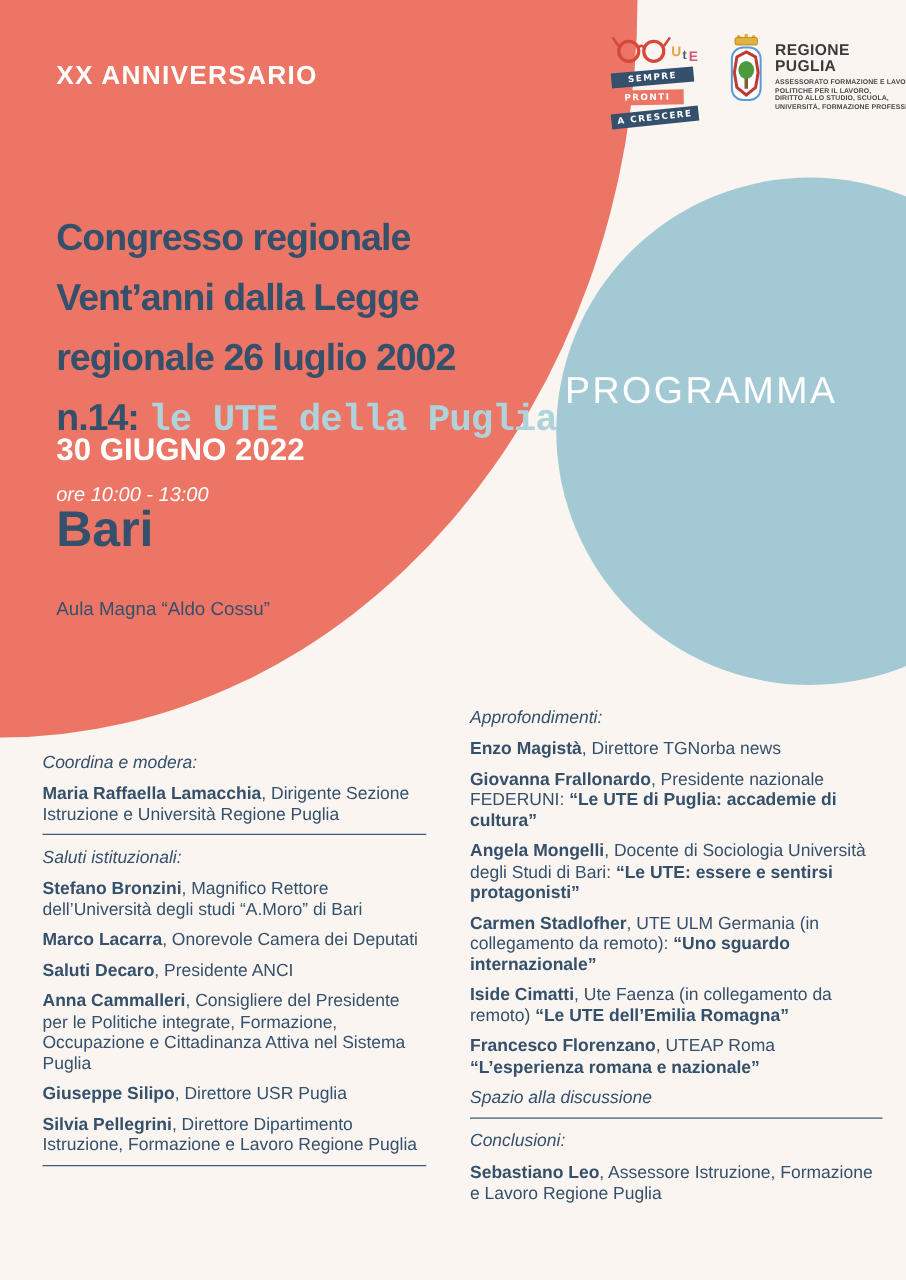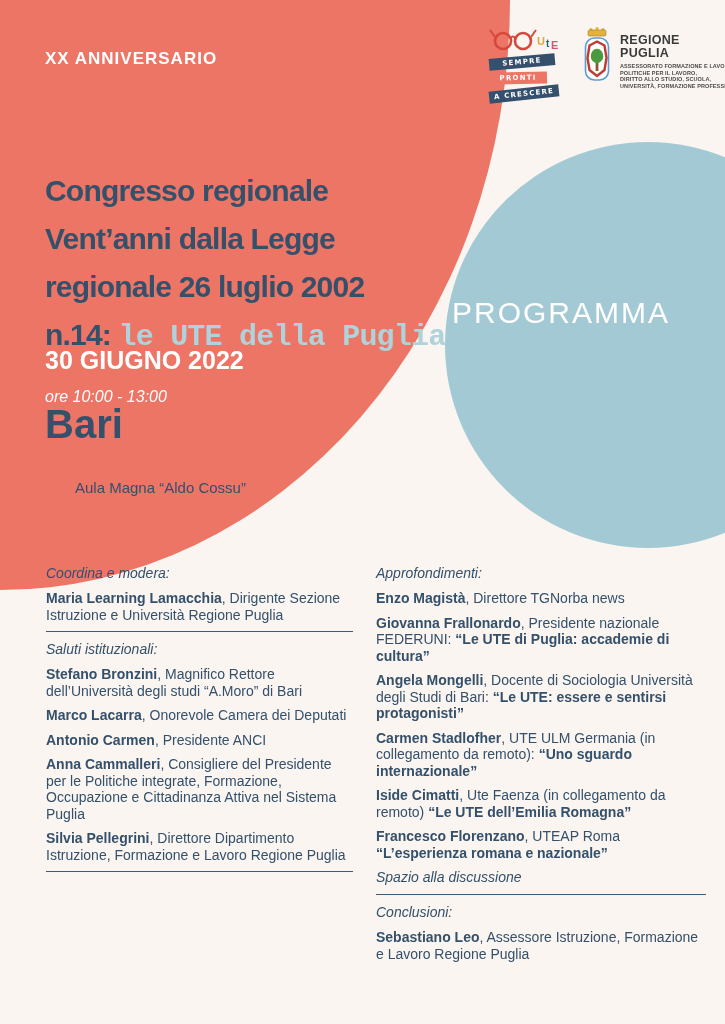--- a/index.html
+++ b/index.html
@@ -18,21 +18,21 @@
     position:absolute; left:445px; top:142px; width:406px; height:406px;
     border-radius:50%; background:var(--blue); z-index:1;
   }
   .coral-blob{
     position:absolute; left:-510px; top:-590px; width:1020px; height:1180px;
     border-radius:50%; background:var(--coral); z-index:2;
   }
   
   .anniversary{
     position:absolute; left:45px; top:49px; z-index:3;
-    color:var(--white); font-weight:bold; font-size:17px; letter-spacing:1px;
+    color:var(--white); font-weight:bold; font-size:21px; letter-spacing:1px;
   }
   .logos{position:absolute; left:487px; top:26px; z-index:3; display:flex; gap:14px; align-items:flex-start;}
   .ute-logo{width:80px; display:flex; flex-direction:column; align-items:flex-start;}
   .ute-ribbons{display:flex; flex-direction:column; margin-top:2px; margin-left:2px;}
   .ribbon{
     width:66px; height:12px; margin:2px 0; color:#fff; font-size:7px; font-weight:bold;
     letter-spacing:1.2px; display:flex; align-items:center; justify-content:center;
     font-family:"DejaVu Sans",sans-serif; white-space:nowrap;
   }
   .ribbon:nth-child(1){transform:rotate(-5deg);}
@@ -46,28 +46,28 @@
   .title{
     position:absolute; left:45px; top:167px; z-index:3;
     font-weight:bold; font-size:30px; line-height:48px; letter-spacing:-0.8px;
     color:var(--navy);
   }
   .title .light{color:var(--bluetext);font-family:Liberation Mono, monospace;}
   
   .ev-date{position:absolute; left:45px; top:346px; z-index:3; color:var(--white); font-weight:bold; font-size:25px;}
   .ev-time{position:absolute; left:45px; top:388px; z-index:3; color:var(--white); font-size:16px;font-style:italic;}
   .ev-city{position:absolute; left:45px; top:402px; z-index:3; color:var(--navy); font-weight:bold; font-size:40px;}
-  .ev-venue{position:absolute; left:45px; top:478px; z-index:3; color:var(--navy); font-size:15px; line-height:20px;margin-left:30px;}
+  .ev-venue{position:absolute; left:45px; top:478px; z-index:3; color:var(--navy); font-size:15px; line-height:20px;}
   .programma{
     position:absolute; left:452px; top:296px; z-index:3;
     color:var(--white); font-size:30px; letter-spacing:2px; font-weight:400;
   }
   
   .col{position:absolute; top:565px; z-index:3;}
-  .col-left{left:46px; width:307px;}
+  .col-left{left:34px; width:307px;margin-top:36px;}
   .col-right{left:376px; width:330px;}
   .p-label{font-style:italic; font-size:14px; line-height:16px; margin:0 0 9px; color:var(--navy);}
   .p-entry{font-size:14px; line-height:16.5px; margin:0 0 8px; color:var(--navy);}
   .p-entry b{font-weight:bold;}
   .p-divider{border-top:1.5px solid var(--divider); margin:3px 0 9px;}
 </style>
 </head>
 <body>
 
 <div class="page">
@@ -130,27 +130,28 @@
   <div class="ev-date">30 GIUGNO 2022</div>
   <div class="ev-time">ore 10:00 - 13:00</div>
   <div class="ev-city">Bari</div>
   <div class="ev-venue">
     <div>Aula Magna “Aldo Cossu”</div>
   </div>
   <div class="programma">PROGRAMMA</div>
 
   <div class="col col-left">
       <div class="p-label">Coordina e modera:</div>
-      <p class="p-entry"><b>Maria Learning Lamacchia</b><span>, Dirigente Sezione Istruzione e Università Regione Puglia</span></p>
+      <p class="p-entry"><b>Maria Raffaella Lamacchia</b><span>, Dirigente Sezione Istruzione e Università Regione Puglia</span></p>
       <div class="p-divider"></div>
       <div class="p-label">Saluti istituzionali:</div>
       <p class="p-entry"><b>Stefano Bronzini</b><span>, Magnifico Rettore dell’Università degli studi “A.Moro” di Bari</span></p>
       <p class="p-entry"><b>Marco Lacarra</b><span>, Onorevole Camera dei Deputati</span></p>
-      <p class="p-entry"><b>Antonio Carmen</b><span>, Presidente ANCI</span></p>
+      <p class="p-entry"><b>Saluti Decaro</b><span>, Presidente ANCI</span></p>
       <p class="p-entry"><b>Anna Cammalleri</b><span>, Consigliere del Presidente per le Politiche integrate, Formazione, Occupazione e Cittadinanza Attiva nel Sistema Puglia</span></p>
+      <p class="p-entry"><b>Giuseppe Silipo</b><span>, Direttore USR Puglia</span></p>
       <p class="p-entry"><b>Silvia Pellegrini</b><span>, Direttore Dipartimento Istruzione, Formazione e Lavoro Regione Puglia</span></p>
       <div class="p-divider"></div>
     </div>
   <div class="col col-right">
       <div class="p-label">Approfondimenti:</div>
       <p class="p-entry"><b>Enzo Magistà</b><span>, Direttore TGNorba news</span></p>
       <p class="p-entry"><b>Giovanna Frallonardo</b><span>, Presidente nazionale FEDERUNI: </span><b>“Le UTE di Puglia: accademie di cultura”</b></p>
       <p class="p-entry"><b>Angela Mongelli</b><span>, Docente di Sociologia Università degli Studi di Bari: </span><b>“Le UTE: essere e sentirsi protagonisti”</b></p>
       <p class="p-entry"><b>Carmen Stadlofher</b><span>, UTE ULM Germania (in collegamento da remoto): </span><b>“Uno sguardo internazionale”</b></p>
       <p class="p-entry"><b>Iside Cimatti</b><span>, Ute Faenza (in collegamento da remoto) </span><b>“Le UTE dell’Emilia Romagna”</b></p>

